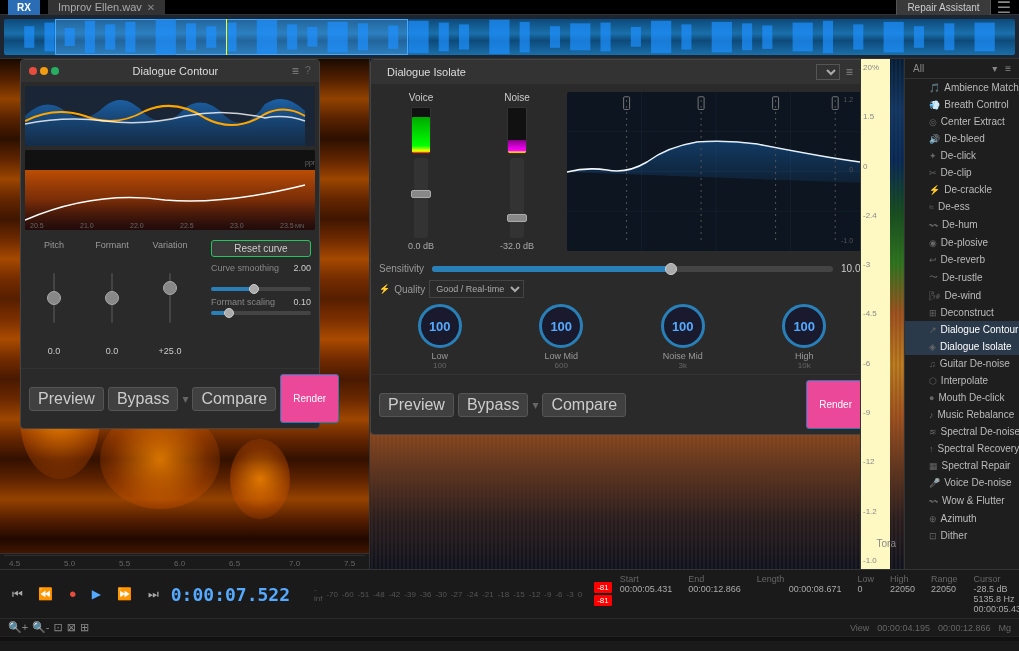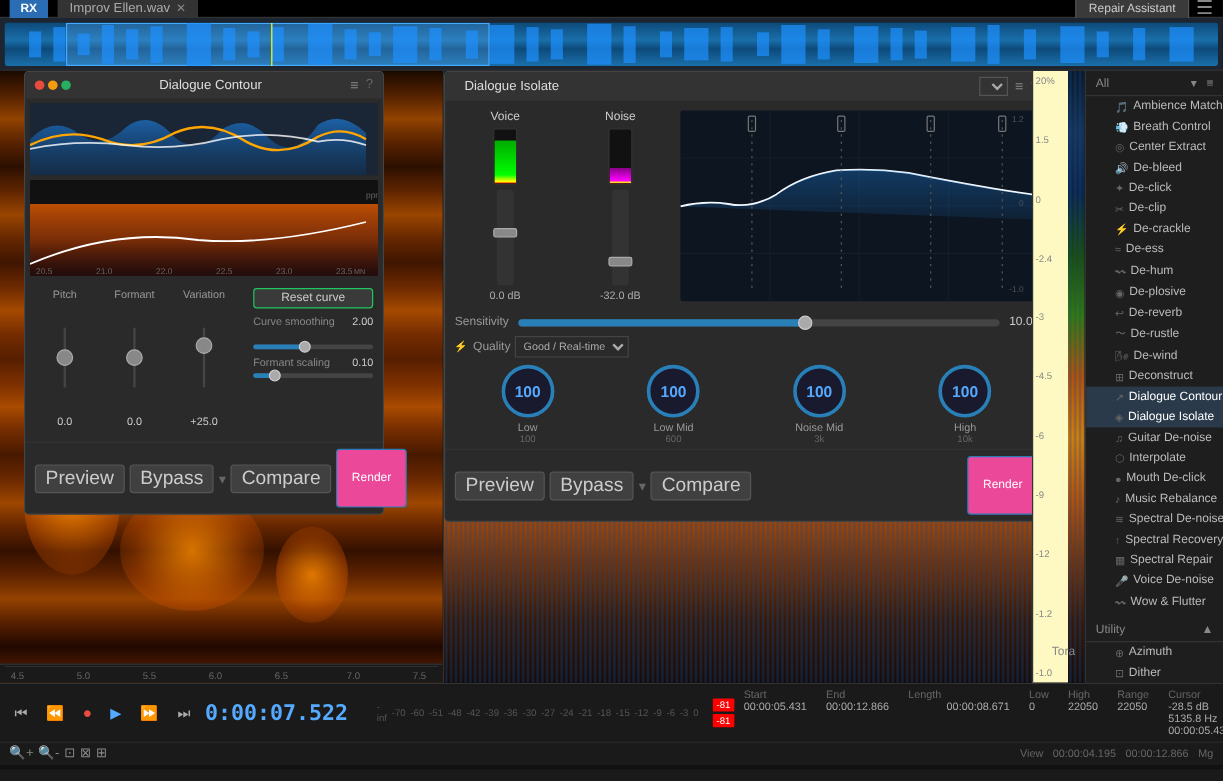--- a/index.html
+++ b/index.html
@@ -1133,24 +1133,20 @@
       <span>Spectral Repair</span>
     </div>
     <div class="sidebar-item">
       <span class="sidebar-item-icon">🎤</span>
       <span>Voice De-noise</span>
     </div>
     <div class="sidebar-item">
       <span class="sidebar-item-icon">〰</span>
       <span>Wow &amp; Flutter</span>
     </div>
-    <div class="sidebar-section-header" style="margin-top:4px;">
-      <span>Utility</span>
-      <span style="margin-left:auto;">▲</span>
-    </div>
     <div class="sidebar-item">
       <span class="sidebar-item-icon">⊕</span>
       <span>Azimuth</span>
     </div>
     <div class="sidebar-item">
       <span class="sidebar-item-icon">⊡</span>
       <span>Dither</span>
     </div>
     <div class="sidebar-item">
       

